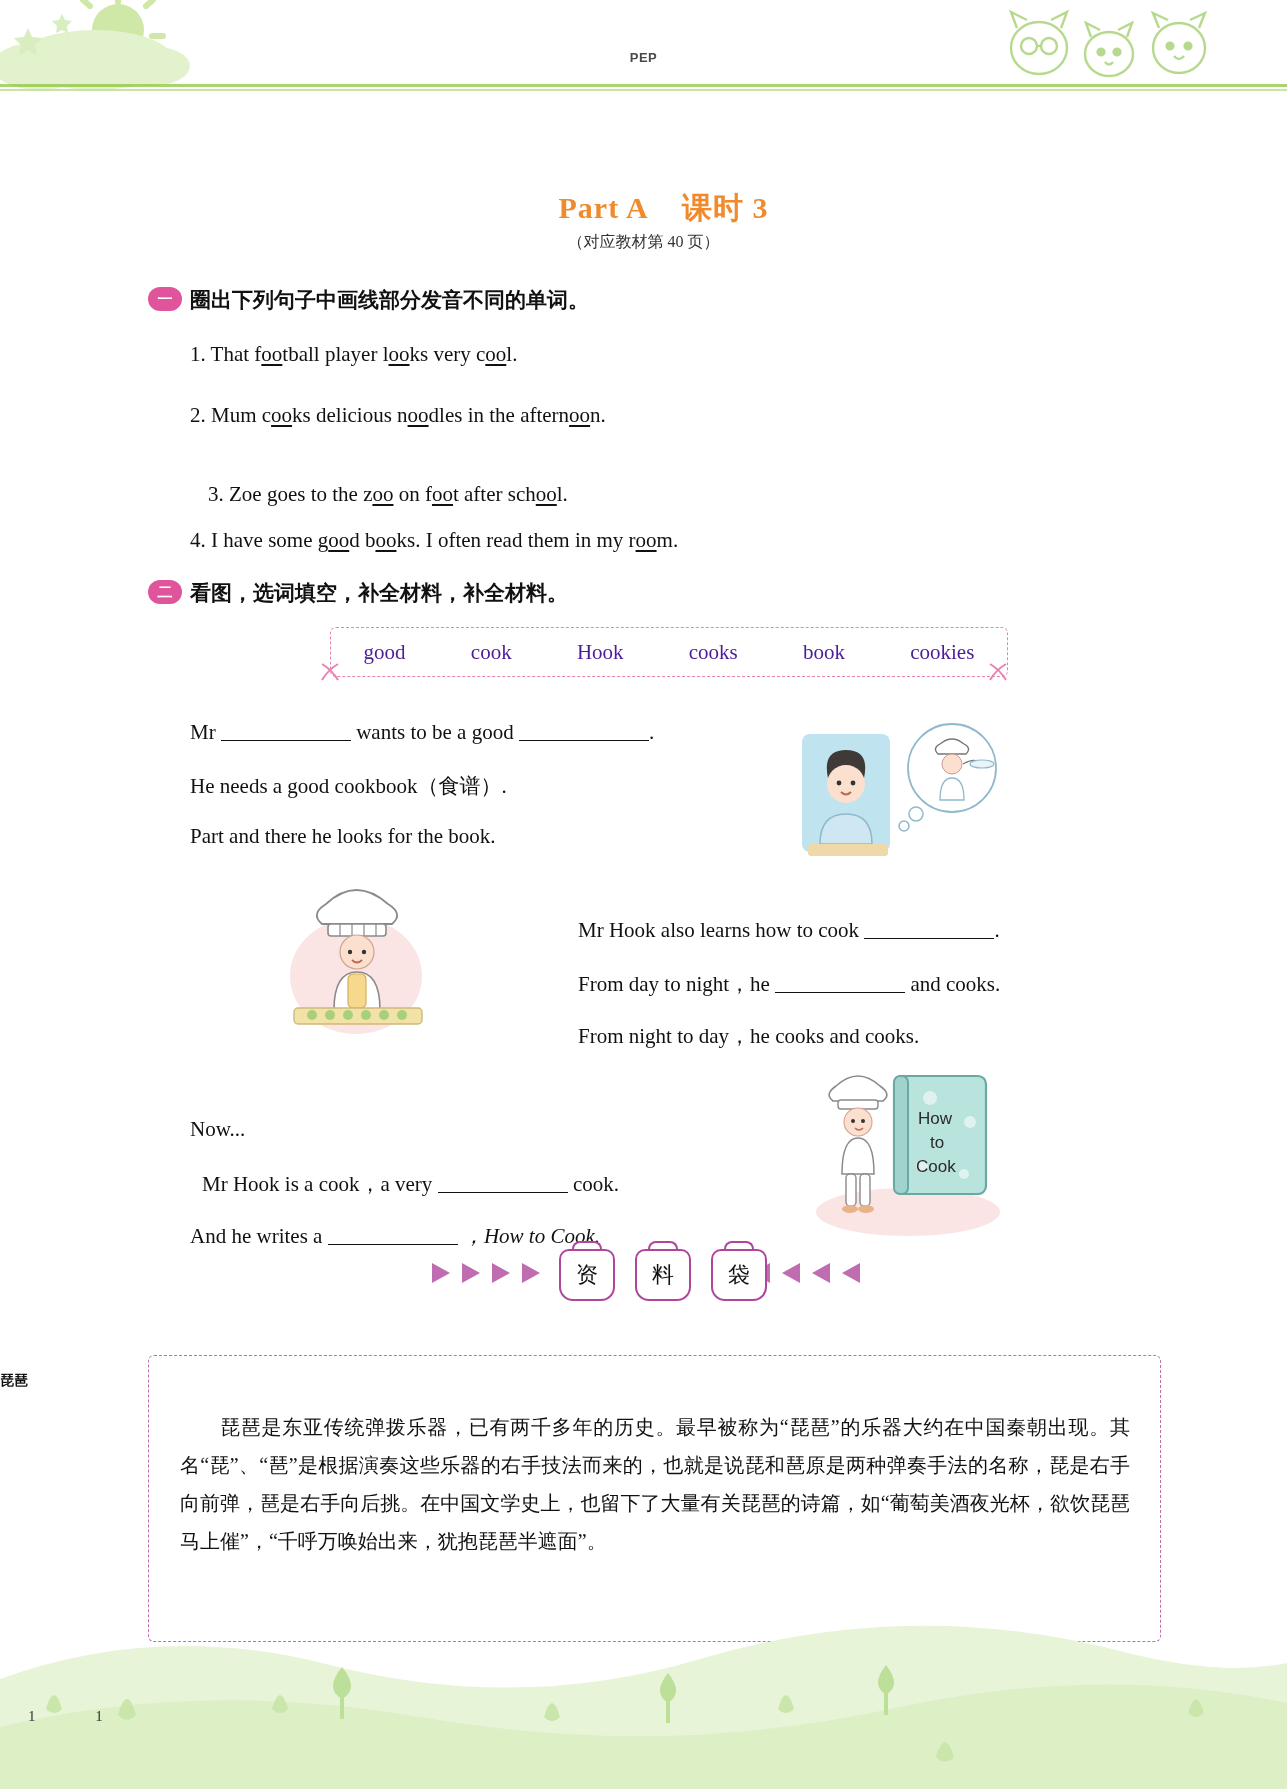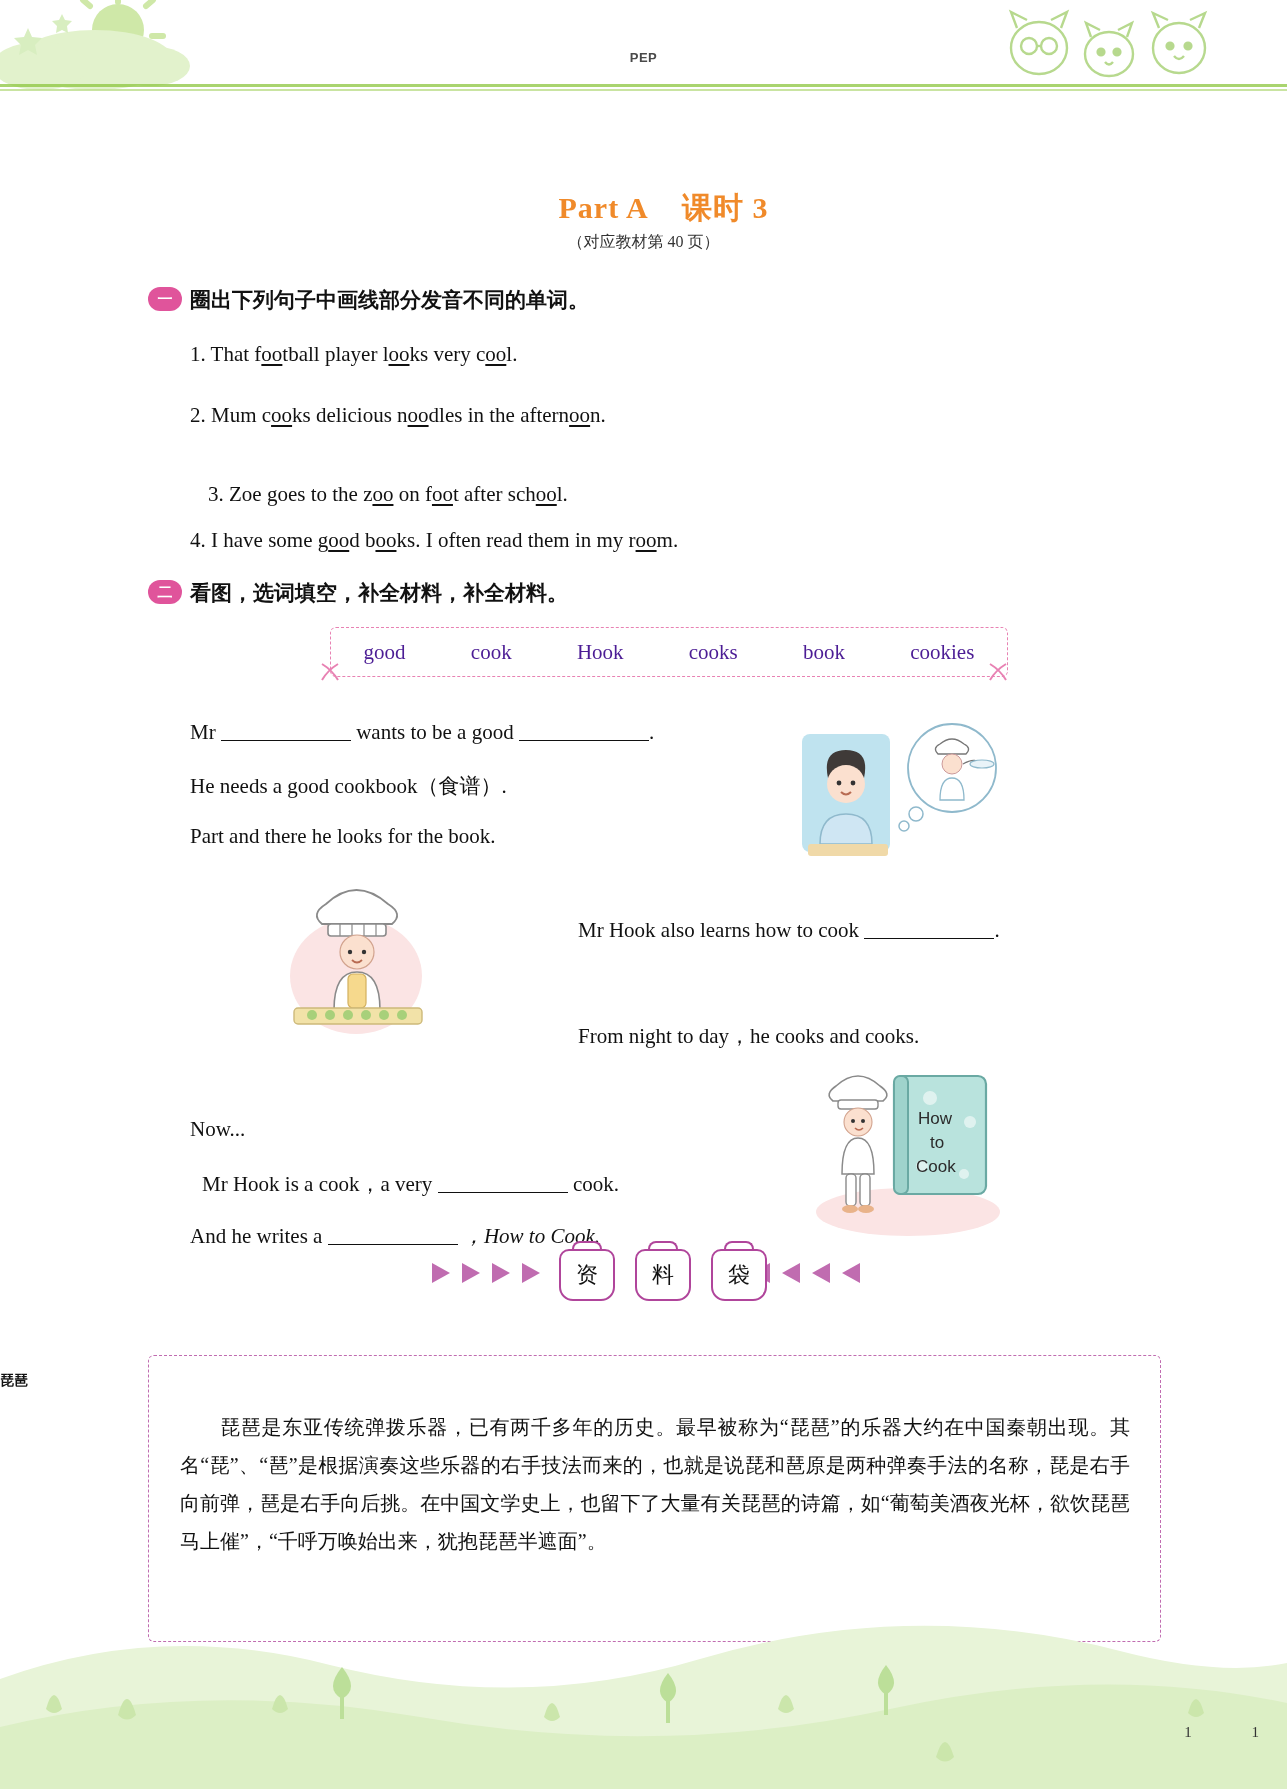--- a/index.html
+++ b/index.html
@@ -44,21 +44,21 @@
   .bagtop{position:absolute;width:26px;height:12px;border:2.2px solid #b0459b;border-bottom:none;
           border-radius:8px 8px 0 0;background:#fff;}
   
   .infobox{position:absolute;left:148px;top:1355px;width:1011px;height:285px;
            border:1.6px dashed #c06cb0;border-radius:6px;background:#fff;}
   .infotitle{position:absolute;left:0;top:1372px;width:1287px;text-align:left;
              font-size:14px;font-weight:bold;color:#111;}
   .infopara{position:absolute;left:180px;top:1408px;width:950px;font-size:20px;line-height:38px;color:#111;text-align:justify;}
   
   .footer-band{position:absolute;left:0;bottom:0;width:1287px;height:230px;overflow:hidden;}
-  .pgnum{position:absolute;bottom:48px;left:0;width:1287px;text-align:right;font-size:15px;color:#333;}
+  .pgnum{position:absolute;bottom:64px;left:0;width:1287px;text-align:left;font-size:15px;color:#333;}
   .pgnum span{display:inline-block;margin:0 28px;}
   
   .ill{position:absolute;}
 </style>
 </head>
 <body>
 
 <div class="page">
 
   <div class="hdr-band">
@@ -193,20 +193,25 @@
       <circle cx="98" cy="147" r="5"></circle>
         <circle cx="116" cy="147" r="5"></circle>
         <circle cx="134" cy="147" r="5"></circle>
     </g>
   </svg>
 
   <div class="bt" style="left:578px;top:918px;">
     <span>Mr Hook also learns how to cook</span>
     <span class="blank"></span><span>.</span>
   </div>
+  <div class="bt" style="left:578px;top:970px;">
+    <span>From day to night，he</span>
+    <span class="blank"></span>
+    <span>and cooks.</span>
+  </div>
   <div class="bt" style="left:578px;top:1022px;">From night to day，he cooks and cooks.</div>
 
   <svg class="ill" style="left:812px;top:1062px" width="190" height="180">
     <ellipse cx="96" cy="150" rx="92" ry="24" fill="#fbe4e4"></ellipse>
     <rect x="82" y="14" width="92" height="118" rx="8" fill="#b9e3dd" stroke="#6aa9a3" stroke-width="2.2"></rect>
     <rect x="82" y="14" width="14" height="118" rx="6" fill="#9fd3cc" stroke="#6aa9a3" stroke-width="2"></rect>
     <g fill="#ffffff" opacity=".55">
       <circle cx="118" cy="36" r="7"></circle>
         <circle cx="158" cy="60" r="6"></circle>
         <circle cx="110" cy="104" r="6"></circle>

